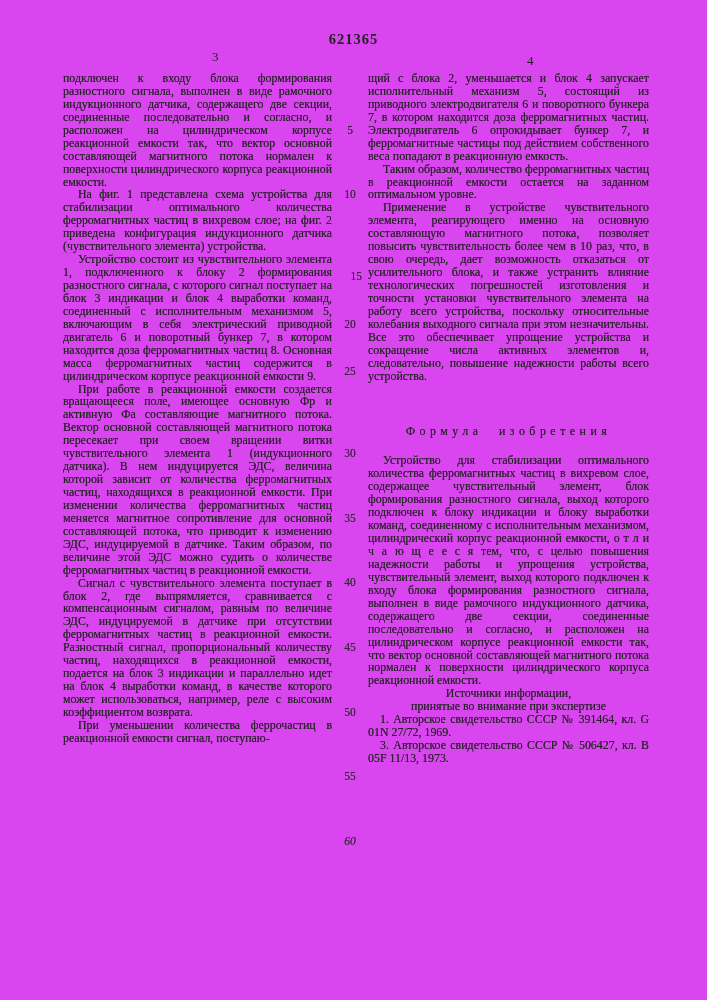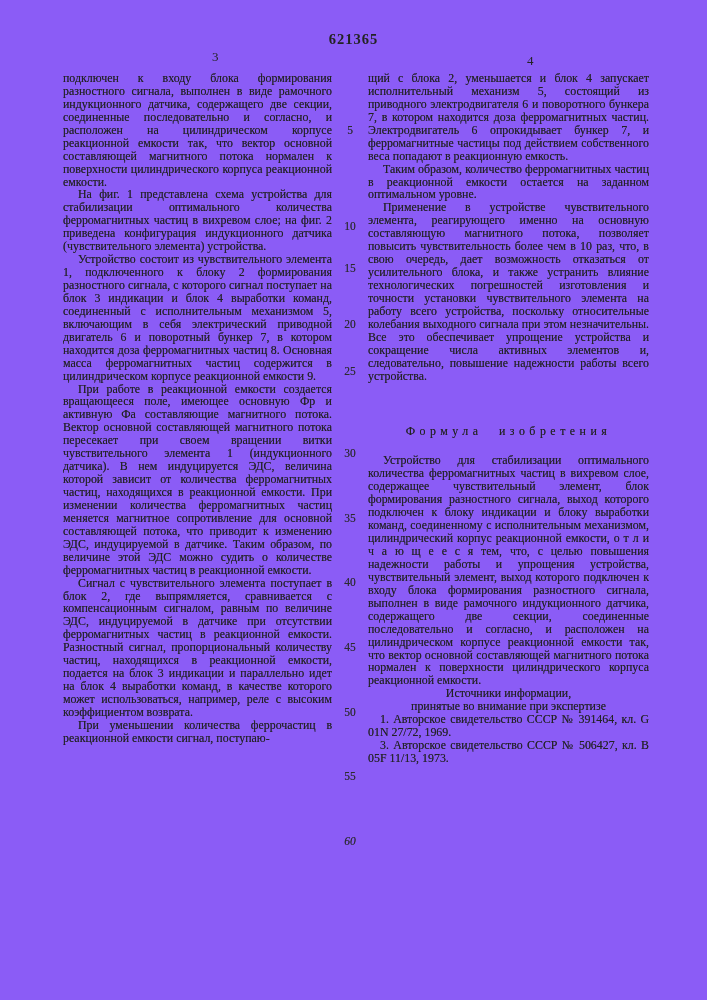--- a/index.html
+++ b/index.html
@@ -5,21 +5,21 @@
   html, body {
     margin: 0;
     padding: 0;
     background: #e8e6e1;
   }
   .page {
     position: relative;
     width: 707px;
     height: 1000px;
     margin: 0 auto;
-    background: #8b5cf6;
+    background: #d946ef;
     font-family: "Liberation Serif", "DejaVu Serif", serif;
     color: #232323;
     overflow: hidden;
   }
   .doc-number {
     position: absolute;
     top: 31px;
     left: 0;
     right: 0;
     text-align: center;
@@ -96,22 +96,22 @@
       <p class="para">подключен к входу блока формирования разностного сигнала, выполнен в виде рамочного индукционного датчика, содержащего две секции, соединенные последовательно и согласно, и расположен на цилиндрическом корпусе реакционной емкости так, что вектор основной составляющей магнитного потока нормален к поверхности цилиндрического корпуса реакционной емкости.</p>
       <p class="para indent">На фиг. 1 представлена схема устройства для стабилизации оптимального количества ферромагнитных частиц в вихревом слое; на фиг. 2 приведена конфигурация индукционного датчика (чувствительного элемента) устройства.</p>
       <p class="para indent">Устройство состоит из чувствительного элемента 1, подключенного к блоку 2 формирования разностного сигнала, с которого сигнал поступает на блок 3 индикации и блок 4 выработки команд, соединенный с исполнительным механизмом 5, включающим в себя электрический приводной двигатель 6 и поворотный бункер 7, в котором находится доза ферромагнитных частиц 8. Основная масса ферромагнитных частиц содержится в цилиндрическом корпусе реакционной емкости 9.</p>
       <p class="para indent">При работе в реакционной емкости создается вращающееся поле, имеющее основную Фр и активную Фа составляющие магнитного потока. Вектор основной составляющей магнитного потока пересекает при своем вращении витки чувствительного элемента 1 (индукционного датчика). В нем индуцируется ЭДС, величина которой зависит от количества ферромагнитных частиц, находящихся в реакционной емкости. При изменении количества ферромагнитных частиц меняется магнитное сопротивление для основной составляющей потока, что приводит к изменению ЭДС, индуцируемой в датчике. Таким образом, по величине этой ЭДС можно судить о количестве ферромагнитных частиц в реакционной емкости.</p>
       <p class="para indent">Сигнал с чувствительного элемента поступает в блок 2, где выпрямляется, сравнивается с компенсационным сигналом, равным по величине ЭДС, индуцируемой в датчике при отсутствии ферромагнитных частиц в реакционной емкости. Разностный сигнал, пропорциональный количеству частиц, находящихся в реакционной емкости, подается на блок 3 индикации и параллельно идет на блок 4 выработки команд, в качестве которого может использоваться, например, реле с высоким коэффициентом возврата.</p>
       <p class="para indent">При уменьшении количества феррочастиц в реакционной емкости сигнал, поступаю-</p>
     </div>
 
   <div class="gutter">
       <span class="gutter-num" style="top: 123.72px;">5</span>
-      <span class="gutter-num" style="top: 188.37px; margin-top: 32px;">10</span>
-      <span class="gutter-num" style="top: 262px;">15</span>
+      <span class="gutter-num" style="top: 188.37px;">10</span>
+      <span class="gutter-num" style="top: 270px; text-align: right;">15</span>
       <span class="gutter-num" style="top: 317.67px;">20</span>
       <span class="gutter-num" style="top: 365px;">25</span>
       <span class="gutter-num" style="top: 446.97px;">30</span>
       <span class="gutter-num" style="top: 511.62px;">35</span>
       <span class="gutter-num" style="top: 576.27px;">40</span>
       <span class="gutter-num" style="top: 640.92px;">45</span>
       <span class="gutter-num" style="top: 705.57px;">50</span>
       <span class="gutter-num" style="top: 770.22px;">55</span>
       <span class="gutter-num" style="top: 834.87px; font-style: italic;">60</span>
     </div>

